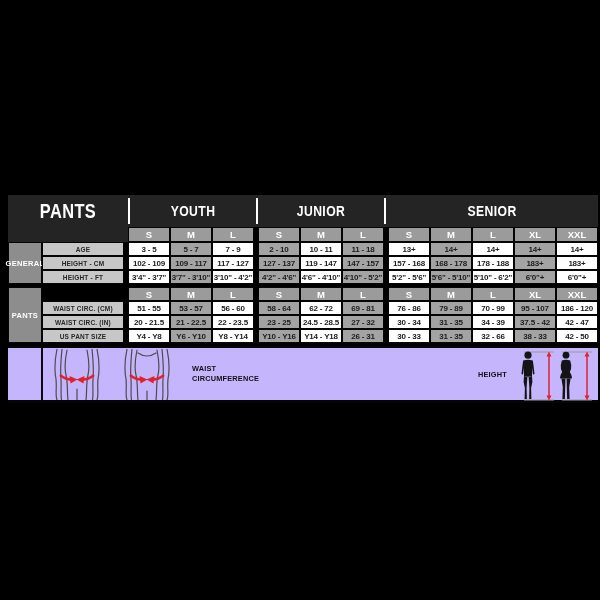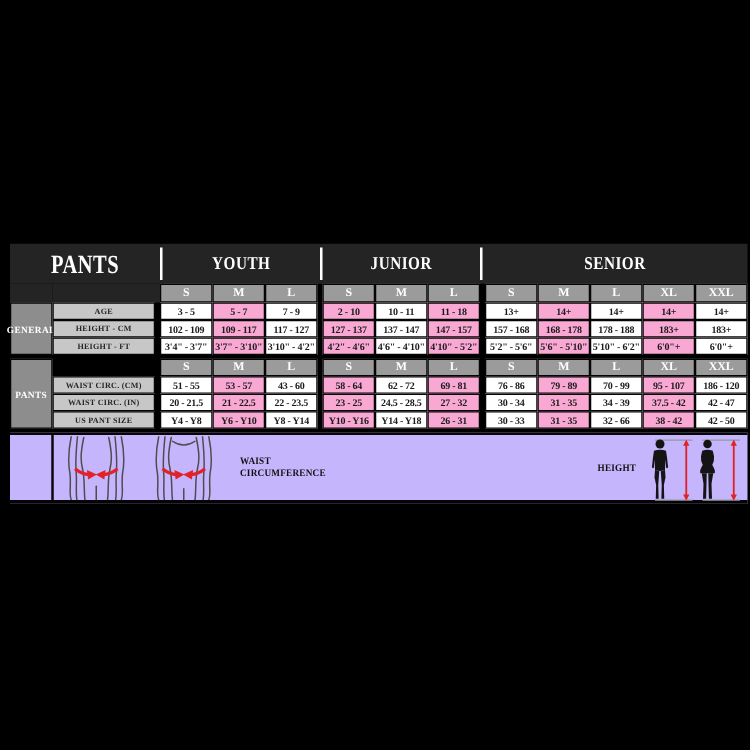--- a/index.html
+++ b/index.html
@@ -1,17 +1,17 @@
 <!DOCTYPE html>
 <html><head>
 <meta charset="utf-8">
 <style>
   html,body{margin:0;padding:0;background:#000;}
   .stage{position:relative;width:600px;height:600px;background:#000;overflow:hidden;
-         font-family:Liberation Serif, serif;-webkit-font-smoothing:antialiased;}
+         font-family:Liberation Sans, sans-serif;-webkit-font-smoothing:antialiased;}
   .table{position:absolute;left:8px;top:195px;width:590px;}
   
   .hbar{height:32px;background:#242424;display:flex;align-items:stretch;}
   .htitle{width:120px;display:flex;align-items:center;justify-content:center;
           color:#fff;font-size:21px;font-weight:700;transform:scaleX(0.78);letter-spacing:0.5px;}
   .hsep{width:2px;background:#fff;margin:3px 0;}
   .hgroup{display:flex;align-items:center;justify-content:center;color:#fff;
           font-size:14.5px;font-weight:700;transform:scaleX(0.84);letter-spacing:0.5px;}
   .w127{width:126px;}
   .grow{flex:1;}
@@ -26,21 +26,21 @@
   .trow{display:flex;height:14px;}
   .trow.sml1{height:15px;}
   .spacer{width:86px;}
   .spacer.dark{background:#242424;}
   .gp{width:4px;}
   .cellbase{box-sizing:border-box;border:1px solid #050505;display:flex;
             align-items:center;justify-content:center;text-align:center;}
   .szcell{width:42px;background:#9b9b9b;color:#fff;font-size:9.5px;font-weight:700;}
   .lbl{width:82px;background:#c7c7c7;color:#262626;font-size:6.5px;font-weight:700;letter-spacing:0.2px;}
   .dcell{width:42px;background:#fff;color:#1b1b1b;font-size:8px;font-weight:700;letter-spacing:-0.2px;}
-  .dcell.alt{background:#f9a8d4;}
+  .dcell.alt{background:#a3a3a3;}
   .secgap{height:3px;}
   
   .band{position:absolute;left:8px;top:346px;width:590px;height:57px;background:#c4b5fd;
         border-top:2px solid #050505;border-bottom:3px solid #050505;box-sizing:border-box;}
   .band .divider{position:absolute;left:33px;top:0;bottom:0;width:2px;background:#0a0a0a;}
   .waistfig{position:absolute;top:1px;}
   .f1{left:36px;}
   .f2{left:106px;}
   .bandtext{position:absolute;color:#111;font-size:8px;font-weight:700;line-height:1.3;
             letter-spacing:0.2px;transform:scaleX(0.92);transform-origin:left center;}
@@ -105,21 +105,21 @@
               <div class="dcell cellbase">14+</div>
             </div>
             <div class="trow">
               <div class="lbl cellbase">HEIGHT - CM</div>
               <div class="gp"></div>
               <div class="dcell cellbase">102 - 109</div>
               <div class="dcell cellbase alt">109 - 117</div>
               <div class="dcell cellbase">117 - 127</div>
               <div class="gp"></div>
               <div class="dcell cellbase alt">127 - 137</div>
-              <div class="dcell cellbase">137 - 147</div>
+              <div class="dcell cellbase">119 - 147</div>
               <div class="dcell cellbase alt">147 - 157</div>
               <div class="gp"></div>
               <div class="dcell cellbase">157 - 168</div>
               <div class="dcell cellbase alt">168 - 178</div>
               <div class="dcell cellbase">178 - 188</div>
               <div class="dcell cellbase alt">183+</div>
               <div class="dcell cellbase">183+</div>
             </div>
             <div class="trow">
               <div class="lbl cellbase">HEIGHT - FT</div>
@@ -160,21 +160,21 @@
               <div class="szcell cellbase">M</div>
               <div class="szcell cellbase">L</div>
               <div class="szcell cellbase">XL</div>
               <div class="szcell cellbase">XXL</div>
             </div>
             <div class="trow">
               <div class="lbl cellbase">WAIST CIRC. (CM)</div>
               <div class="gp"></div>
               <div class="dcell cellbase">51 - 55</div>
               <div class="dcell cellbase alt">53 - 57</div>
-              <div class="dcell cellbase">43 - 60</div>
+              <div class="dcell cellbase">56 - 60</div>
               <div class="gp"></div>
               <div class="dcell cellbase alt">58 - 64</div>
               <div class="dcell cellbase">62 - 72</div>
               <div class="dcell cellbase alt">69 - 81</div>
               <div class="gp"></div>
               <div class="dcell cellbase">76 - 86</div>
               <div class="dcell cellbase alt">79 - 89</div>
               <div class="dcell cellbase">70 - 99</div>
               <div class="dcell cellbase alt">95 - 107</div>
               <div class="dcell cellbase">186 - 120</div>
@@ -203,21 +203,21 @@
               <div class="dcell cellbase alt">Y6 - Y10</div>
               <div class="dcell cellbase">Y8 - Y14</div>
               <div class="gp"></div>
               <div class="dcell cellbase alt">Y10 - Y16</div>
               <div class="dcell cellbase">Y14 - Y18</div>
               <div class="dcell cellbase alt">26 - 31</div>
               <div class="gp"></div>
               <div class="dcell cellbase">30 - 33</div>
               <div class="dcell cellbase alt">31 - 35</div>
               <div class="dcell cellbase">32 - 66</div>
-              <div class="dcell cellbase alt">38 - 42</div>
+              <div class="dcell cellbase alt">38 - 33</div>
               <div class="dcell cellbase">42 - 50</div>
             </div>
           </div>
         </div>
       </div>
   </div>
 
   <div class="band">
     <div class="divider"></div>
 

